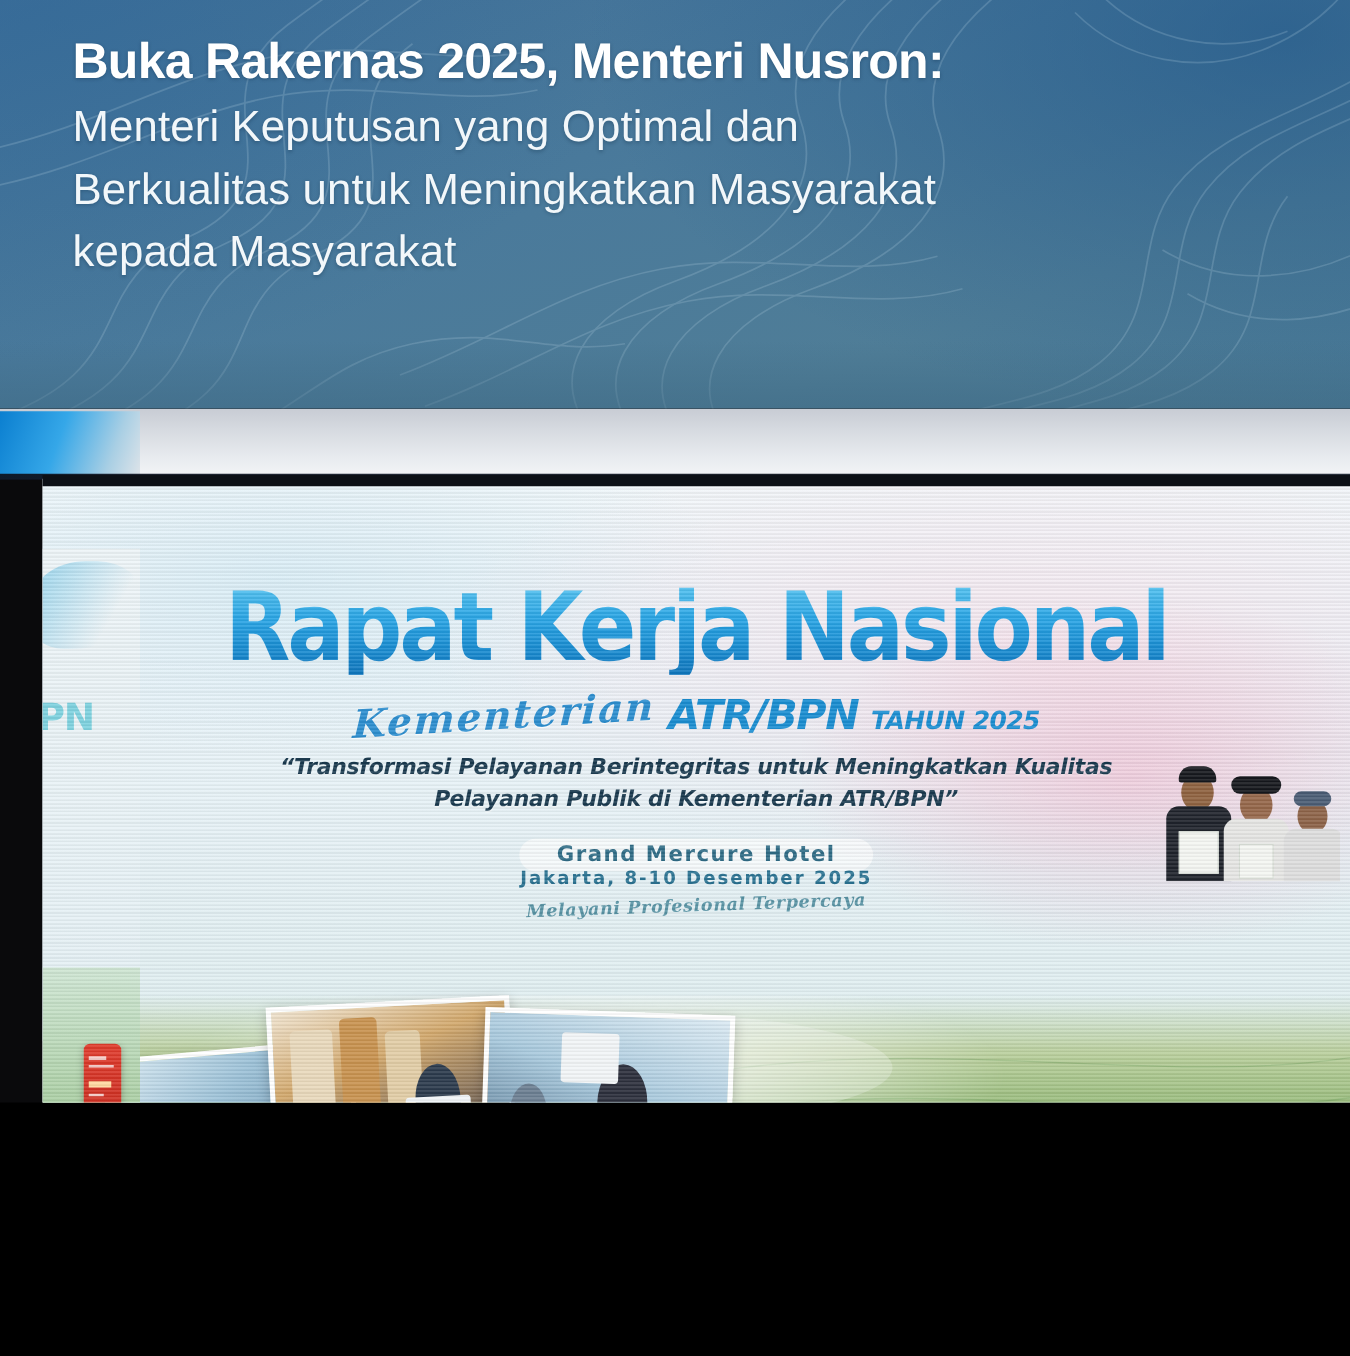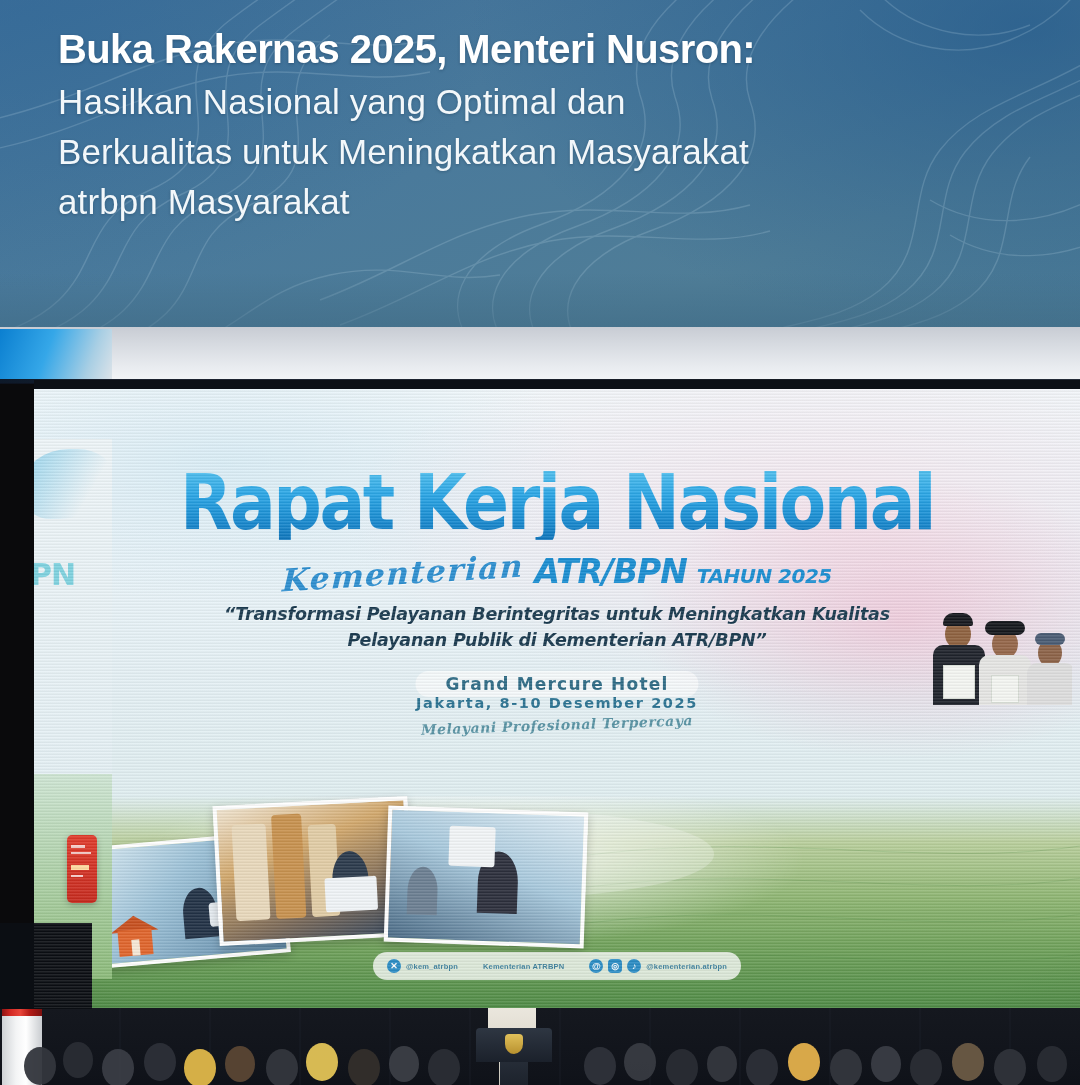--- a/index.html
+++ b/index.html
@@ -1,19 +1,19 @@
 <!DOCTYPE html>
 <html><head>
 <meta charset="utf-8">
 <style>
   * { margin:0; padding:0; box-sizing:border-box; }
   html,body { width:1080px; height:1085px; overflow:hidden; background:#000; }
   body { font-family:"Liberation Sans", sans-serif; }
 
-  #page { position:relative; width:1080px; height:1085px; overflow:hidden; }
+  #page { position:relative; width:1080px; height:882px; overflow:hidden; }
 
   
   #header {
     position:absolute; left:0; top:0; width:1080px; height:327px;
     background:
       radial-gradient(ellipse 900px 500px at 95% 8%, rgba(24,80,135,.55), rgba(24,80,135,0) 62%),
       radial-gradient(ellipse 700px 420px at 4% 6%, rgba(40,100,150,.35), rgba(40,100,150,0) 65%),
       linear-gradient(160deg,#3f6f99 0%,#4a7a9b 45%,#4f7d97 75%,#4a7a96 100%);
     overflow:hidden;
   }
@@ -291,23 +291,23 @@
         <path d="M880 -5 C 920 35 980 45 1030 25"></path>
         <path d="M170 355 C 240 330 260 290 330 275 C 400 260 440 285 500 275"></path>
         <path d="M930 200 C 980 230 1040 225 1090 200"></path>
         <path d="M950 235 C 1000 265 1060 260 1110 235"></path>
       </g>
     </svg>
 
     <div id="headline">
       <div class="hl1">Buka Rakernas 2025, Menteri Nusron:</div>
       <div class="hl-rest">
-        <div>Hasilkan Nasional yang Optimal dan</div>
+        <div>Menteri Keputusan yang Optimal dan</div>
         <div>Berkualitas untuk Meningkatkan Masyarakat</div>
-        <div>atrbpn Masyarakat</div>
+        <div>kepada Masyarakat</div>
       </div>
     </div>
 
     <div id="header-fade"></div>
   </div>
 
   <div id="photo">
 
     <div id="ceiling"></div>
     <div id="ceiling-blue"></div>

